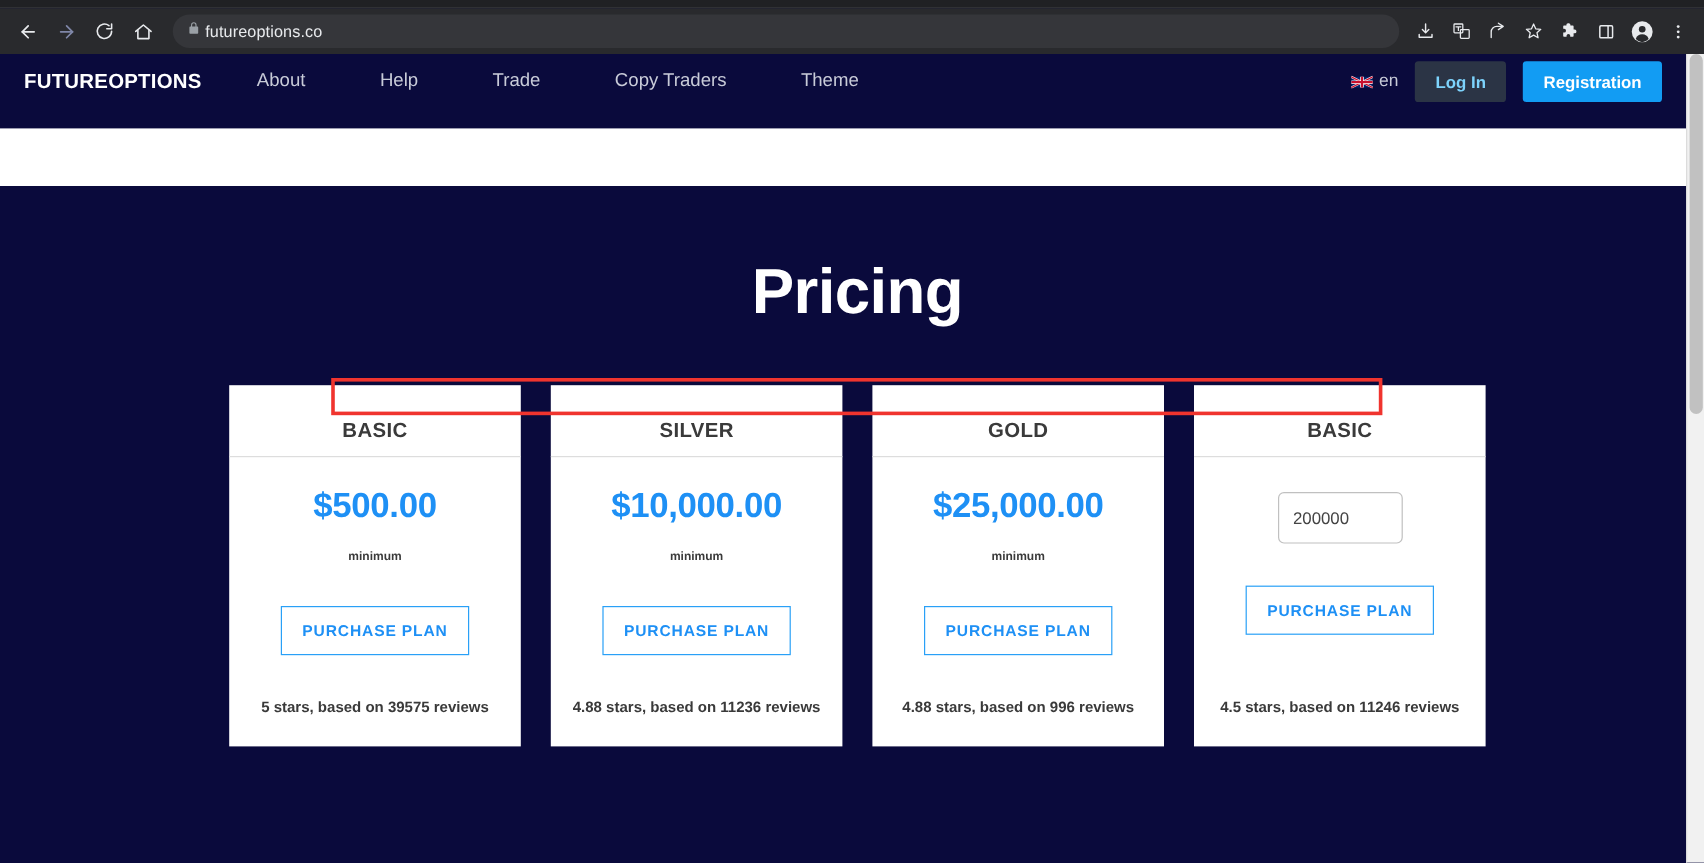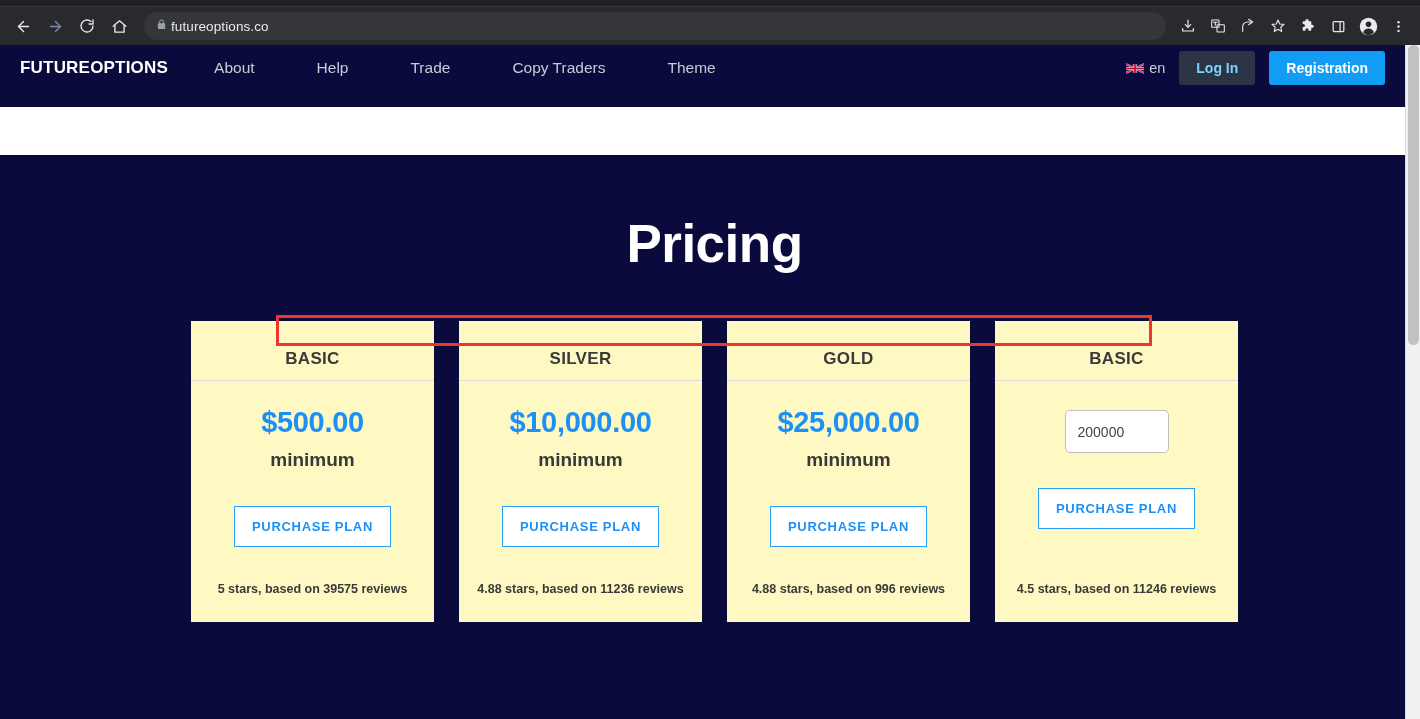--- a/index.html
+++ b/index.html
@@ -140,21 +140,21 @@
   }
   .cards {
     display: flex;
     justify-content: center;
     gap: 25px;
     margin-top: 47px;
   }
   .card {
     width: 243px;
     height: 301px;
-    background: #fef9c3;
+    background: #ffffff;
     display: flex;
     flex-direction: column;
     align-items: center;
     position: relative;
   }
   .card-title {
     width: 100%;
     text-align: center;
     font-size: 17px;
     font-weight: bold;
@@ -165,23 +165,23 @@
   }
   .card-price {
     color: #1e90f5;
     font-size: 29px;
     font-weight: bold;
     margin-top: 25px;
     letter-spacing: -0.3px;
   }
   .card-sub {
     color: #3a3a3a;
-    font-size: 19px;
-    font-weight: bold;
-    margin-top: 10px;
+    font-size: 10px;
+    font-weight: bold;
+    margin-top: 20px;
   }
   .card-input {
     width: 104px;
     height: 43px;
     border: 1px solid #c0c0c0;
     border-radius: 5px;
     margin-top: 29px;
     font-size: 14px;
     color: #444444;
     padding: 0 12px;

